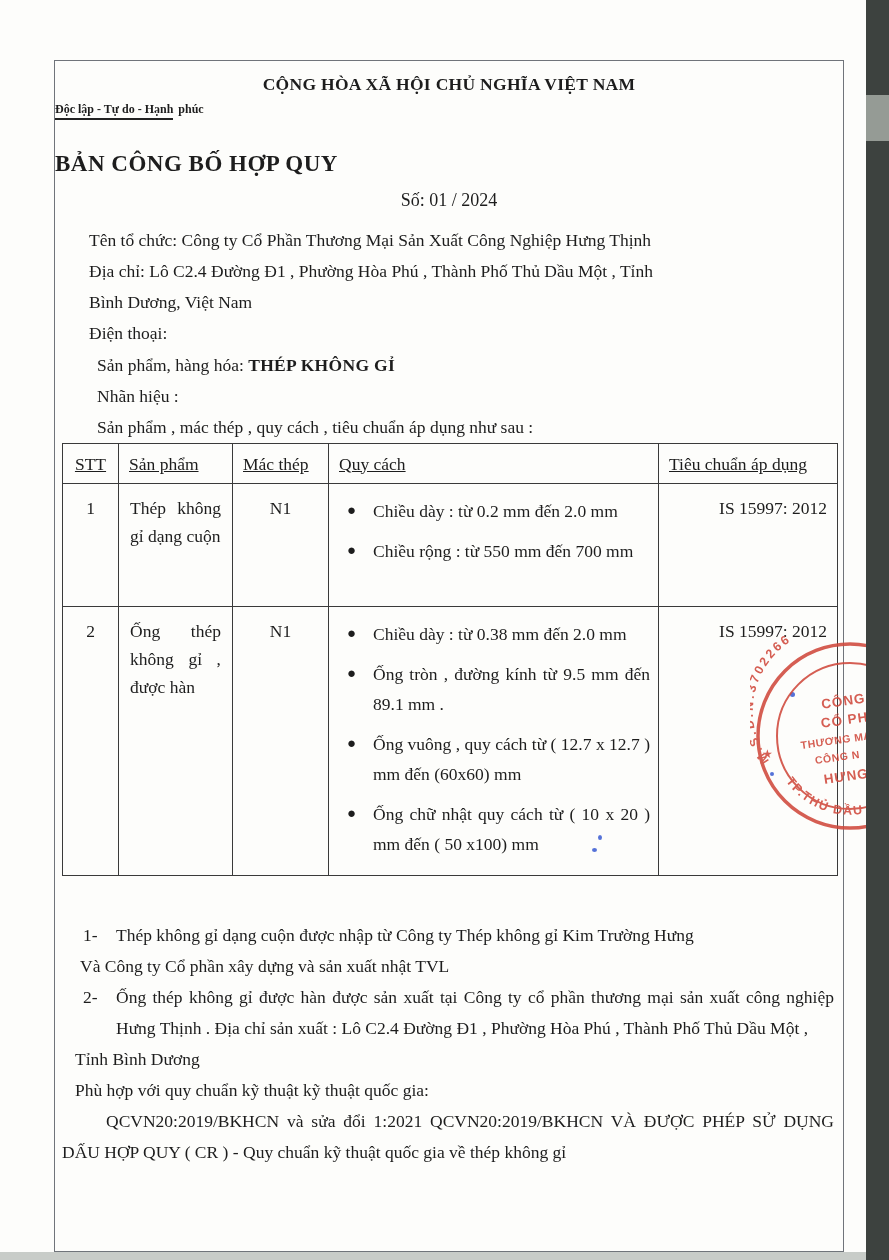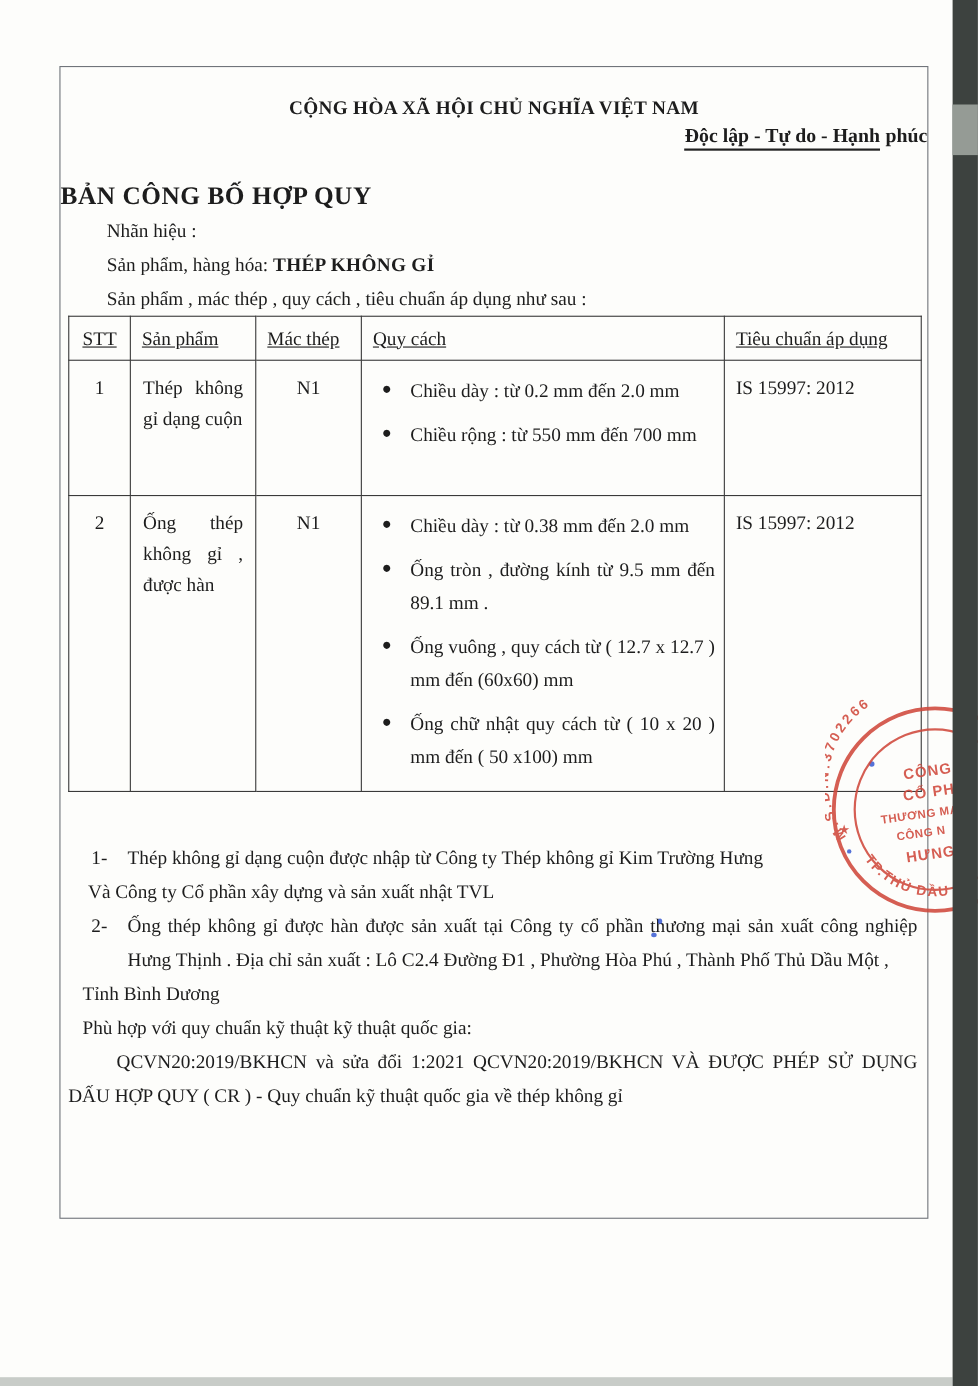--- a/index.html
+++ b/index.html
@@ -10,26 +10,26 @@
     font-size:17.5px;line-height:31px;
   }
   
   .band-right{position:absolute;top:0;right:0;width:23px;height:1260px;background:#3d423f;z-index:30;}
   .band-right .notch{position:absolute;left:0;top:95px;width:100%;height:46px;background:#959b95;}
   .band-bottom{position:absolute;left:0;bottom:0;width:866px;height:8px;background:#c8ccc8;z-index:29;}
   .ink{position:absolute;background:#2b4fd0;border-radius:50%;opacity:.8;z-index:5;}
 
   
   .frame{
-    position:absolute;left:54px;top:60px;width:790px;height:1048px;
+    position:absolute;left:54px;top:60px;width:790px;height:1192px;
     border:1.5px solid #70747a;box-sizing:border-box;
-    padding-top:25px;
+    padding-top:11px;
   }
   .nat-title{text-align:center;font-weight:bold;font-size:17.5px;line-height:25px;letter-spacing:.3px;}
-  .motto{text-align:right;font-weight:bold;font-size:18px;line-height:24px;}
+  .motto{text-align:left;font-weight:bold;font-size:12px;line-height:24px;}
   .motto .u{border-bottom:2px solid #222;padding-bottom:2px;}
   .motto .tail{margin-left:5px;}
   .doc-title{text-align:left;font-weight:bold;font-size:23px;line-height:31px;margin-top:27px;letter-spacing:.5px;}
   .doc-no{text-align:center;font-size:18px;line-height:27px;margin-top:8px;}
 
   .org{margin:11px 30px 0 34px;}
   .product{margin:1px 30px 0 42px;}
   .product .bold{font-weight:bold;letter-spacing:.3px;}
 
   table.spec{
@@ -42,21 +42,21 @@
   table.spec th,table.spec td{
     border:1.5px solid #3a3a3a;vertical-align:top;
     font-weight:normal;font-size:17.5px;line-height:28px;
   }
   table.spec th{height:39px;vertical-align:middle;text-align:left;padding:0 10px;text-decoration:underline;}
   table.spec th.cen{text-align:center;padding:0;}
   tr.r1 td{height:102px;} tr.r2 td{height:233px;}
   td.stt{text-align:center;padding-top:10px;}
   td.sp{padding:10px 11px;text-align:justify;}
   td.mt{text-align:center;padding-top:10px;}
-  td.tc{padding:10px 10px;}
+  td.tc{padding:10px 10px;text-align:right;}
   td.qc{padding:8px 8px 6px 18px;}
   .qc-item{display:flex;margin:4px 0 10px 0;}
   .qc-item .blt{width:10px;margin-right:16px;font-size:15px;flex:none;}
   .qc-item .txt{flex:1;text-align:justify;line-height:30px;}
 
   .notes{margin:44px 9px 0 28px;}
   .note-item{display:flex;}
   .note-item .mk{flex:none;width:24px;margin-right:9px;}
   .note-item .nt{flex:1;text-align:justify;}
   .note-cont{margin-left:-3px;}
@@ -79,28 +79,35 @@
 <div class="page">
 
   <div class="frame">
 
     <div class="nat-title">CỘNG HÒA XÃ HỘI CHỦ NGHĨA VIỆT NAM</div>
     <div class="motto">
       <span class="u">Độc lập - Tự do - Hạnh</span><span class="tail">phúc</span>
     </div>
 
     <div class="doc-title">BẢN CÔNG BỐ HỢP QUY</div>
-
+    <div class="doc-no">Số: 01 / 2024</div>
+
+    <div class="org">
+      <div>Tên tổ chức: Công ty Cổ Phần Thương Mại Sản Xuất Công Nghiệp Hưng Thịnh</div>
+      <div>Địa chỉ: Lô C2.4 Đường Đ1 , Phường Hòa Phú , Thành Phố Thủ Dầu Một , Tỉnh</div>
+      <div>Bình Dương, Việt Nam</div>
+      <div>Điện thoại:</div>
+    </div>
 
     <div class="product">
-      <div>Nhãn hiệu :</div>
       <div>
         <span>Sản phẩm, hàng hóa:</span>
         <span class="bold">THÉP KHÔNG GỈ</span>
       </div>
+      <div>Nhãn hiệu :</div>
       <div>Sản phẩm , mác thép , quy cách , tiêu chuẩn áp dụng như sau :</div>
     </div>
 
     <table class="spec">
       <colgroup>
           <col class="c1">
           <col class="c2">
           <col class="c3">
           <col class="c4">
           <col class="c5">

